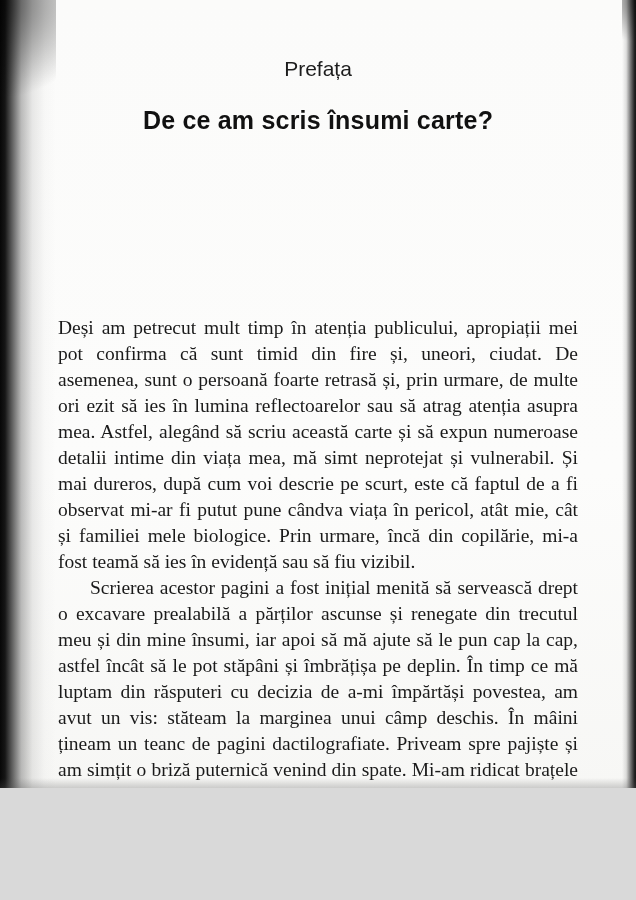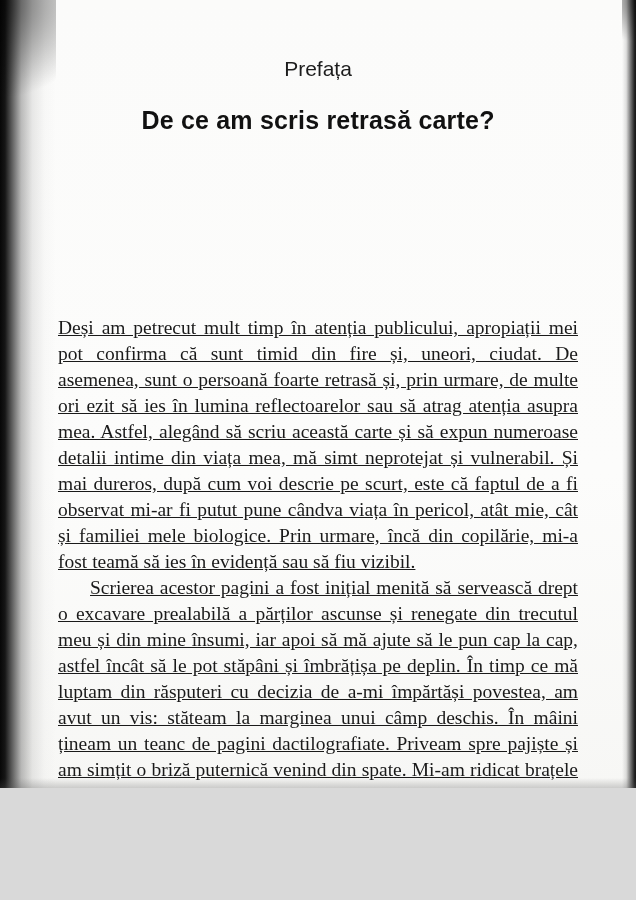--- a/index.html
+++ b/index.html
@@ -39,21 +39,20 @@
     color: #111111;
     margin: 22px 0 0 0;
   }
   .body-text {
     margin-top: 178px;
     font-family: "Liberation Serif", "DejaVu Serif", serif;
     font-size: 19.5px;
     line-height: 26px;
     color: #1a1a1a;
     text-align: justify;
-    text-decoration: underline;
   }
   .body-text p {
     margin: 0;
   }
   .body-text p.indented {
     text-indent: 32px;
   }
   
   .gutter-shadow {
     position: absolute;
@@ -108,21 +107,21 @@
     pointer-events: none;
     background: linear-gradient(to bottom, rgba(0,0,0,0) 0%, rgba(90,90,90,0.28) 100%);
   }
 </style>
 </head>
 <body>
 
 <div class="book-page">
   <div class="page-content">
     <div class="chapter-label">Prefața</div>
-    <h1 class="chapter-title">De ce am scris retrasă carte?</h1>
+    <h1 class="chapter-title">De ce am scris însumi carte?</h1>
     <div class="body-text">
       <p>Deși am petrecut mult timp în atenția publicului, apropiații mei pot confirma că sunt timid din fire și, uneori, ciudat. De asemenea, sunt o persoană foarte retrasă și, prin urmare, de multe ori ezit să ies în lumina reflectoarelor sau să atrag atenția asupra mea. Astfel, alegând să scriu această carte și să expun numeroase detalii intime din viața mea, mă simt neprotejat și vulnerabil. Și mai dureros, după cum voi descrie pe scurt, este că faptul de a fi observat mi-ar fi putut pune cândva viața în pericol, atât mie, cât și familiei mele biologice. Prin urmare, încă din copilărie, mi-a fost teamă să ies în evidență sau să fiu vizibil.</p>
       <p class="indented">Scrierea acestor pagini a fost inițial menită să servească drept o excavare prealabilă a părților ascunse și renegate din trecutul meu și din mine însumi, iar apoi să mă ajute să le pun cap la cap, astfel încât să le pot stăpâni și îmbrățișa pe deplin. În timp ce mă luptam din răsputeri cu decizia de a-mi împărtăși povestea, am avut un vis: stăteam la marginea unui câmp deschis. În mâini țineam un teanc de pagini dactilografiate. Priveam spre pajiște și am simțit o briză puternică venind din spate. Mi-am ridicat brațele și am aruncat paginile în vânt, să aterizeze unde vor. Și astfel, dragul meu cititor, îți</p>
     </div>
   </div>
   <div class="gutter-shadow"></div>
   <div class="right-edge-shadow"></div>
   <div class="bottom-edge-shadow"></div>
 </div>
 

